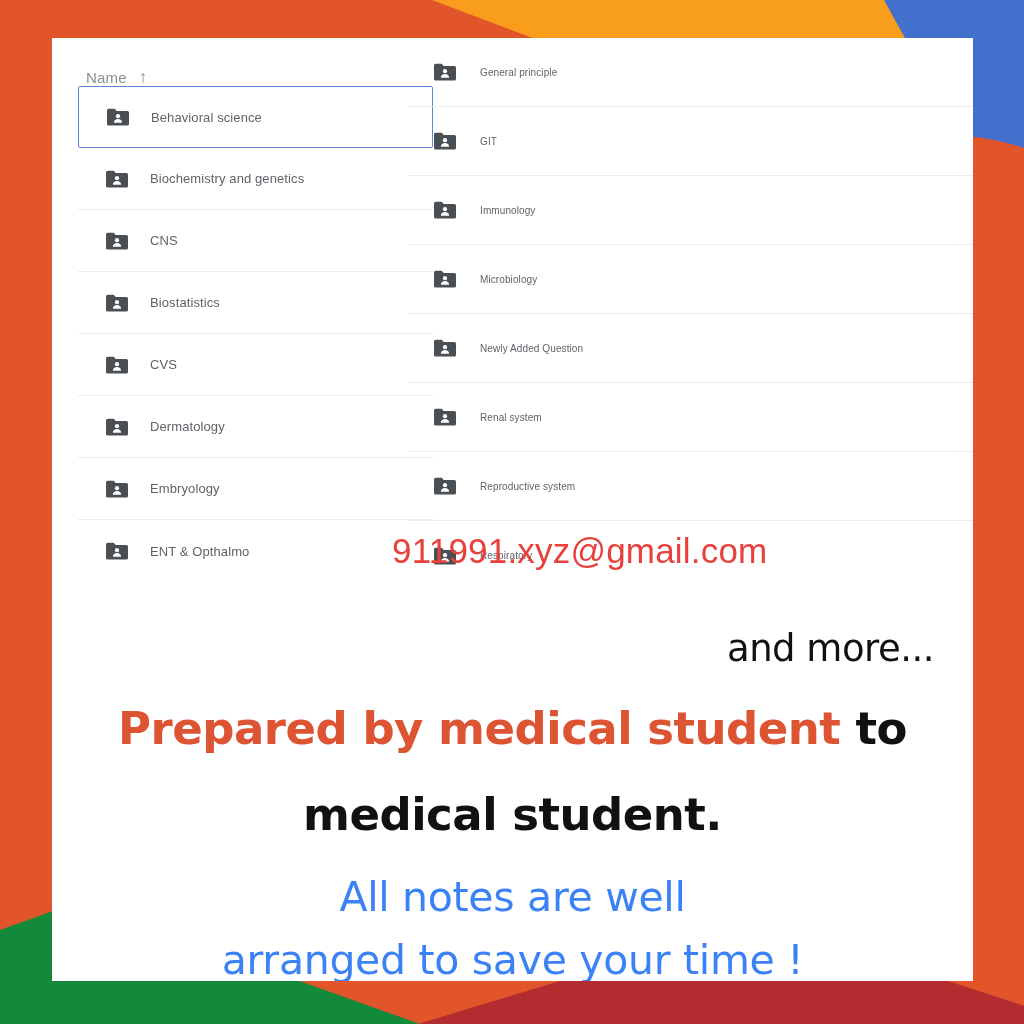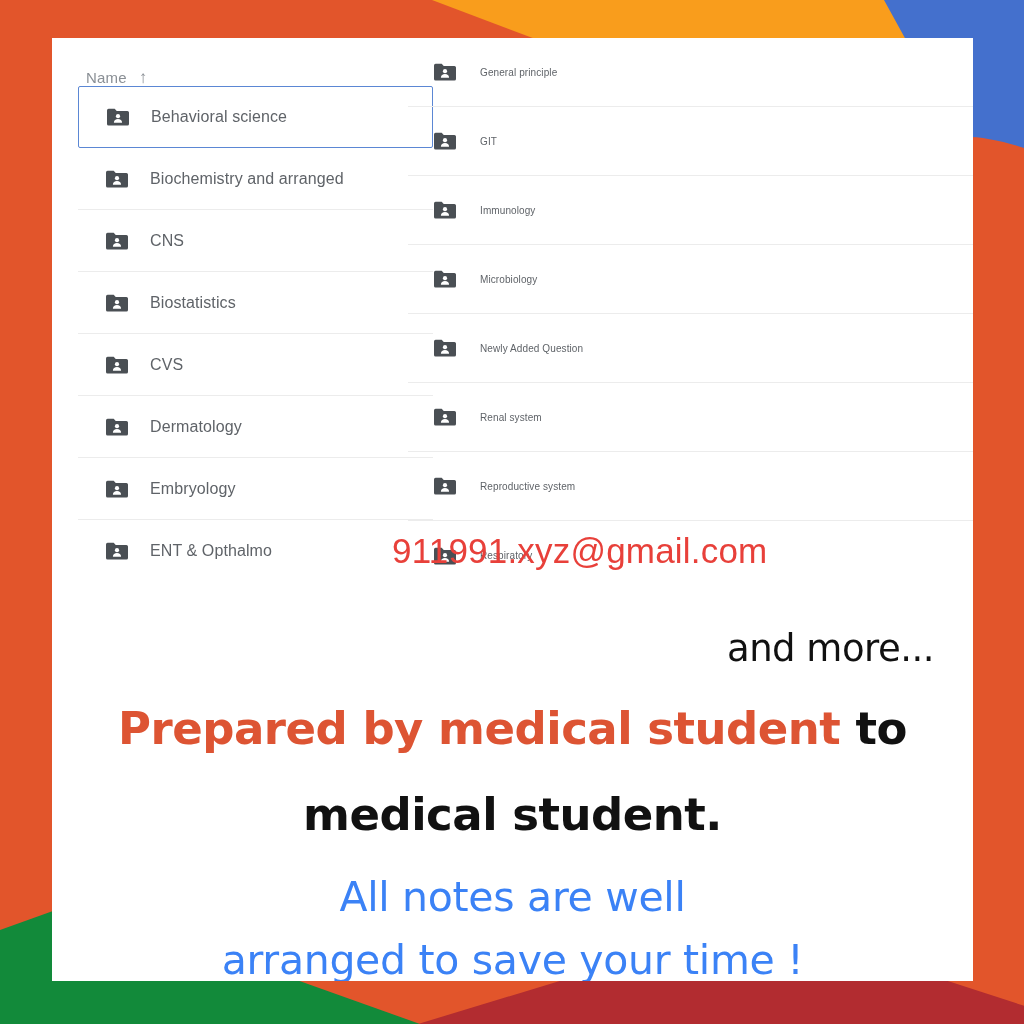--- a/index.html
+++ b/index.html
@@ -93,21 +93,21 @@
     flex: 0 0 auto;
     width: 22px;
     height: 18px;
     margin-right: 22px;
     position: relative;
   }
   .col-right .folder-icon { margin-right: 24px; }
   .folder-icon svg { display: block; width: 22px; height: 18px; }
 
   .row-label {
-    font-size: 16px;
+    font-size: 13px;
     color: #5f6368;
     letter-spacing: .1px;
     white-space: nowrap;
   }
   .col-right .row-label { font-size: 10px; }
 
   
   .overlay-text { position: absolute; white-space: nowrap; }
 
   #and-more {
@@ -199,21 +199,21 @@
         </div>
 
         <div class="row">
           <span class="folder-icon">
             <svg viewBox="0 0 22 18" xmlns="http://www.w3.org/2000/svg">
               <path d="M0 2.4A1.6 1.6 0 0 1 1.6.8h6.1l2 2.1h10.7A1.6 1.6 0 0 1 22 4.5V16a1.6 1.6 0 0 1-1.6 1.6H1.6A1.6 1.6 0 0 1 0 16Z" fill="#4a4f54"></path>
               <circle cx="11" cy="8.2" r="2.1" fill="#ffffff"></circle>
               <path d="M6.9 14.7c0-2.3 1.8-3.6 4.1-3.6s4.1 1.3 4.1 3.6Z" fill="#ffffff"></path>
             </svg>
           </span>
-          <span class="row-label">Biochemistry and arranged</span>
+          <span class="row-label">Biochemistry and genetics</span>
         </div>
 
         <div class="row">
           <span class="folder-icon">
             <svg viewBox="0 0 22 18" xmlns="http://www.w3.org/2000/svg">
               <path d="M0 2.4A1.6 1.6 0 0 1 1.6.8h6.1l2 2.1h10.7A1.6 1.6 0 0 1 22 4.5V16a1.6 1.6 0 0 1-1.6 1.6H1.6A1.6 1.6 0 0 1 0 16Z" fill="#4a4f54"></path>
               <circle cx="11" cy="8.2" r="2.1" fill="#ffffff"></circle>
               <path d="M6.9 14.7c0-2.3 1.8-3.6 4.1-3.6s4.1 1.3 4.1 3.6Z" fill="#ffffff"></path>
             </svg>
           </span>

